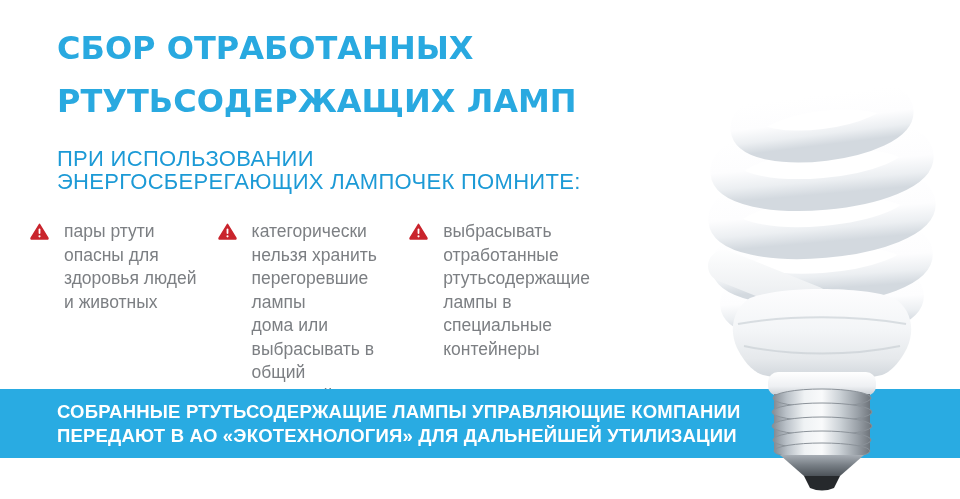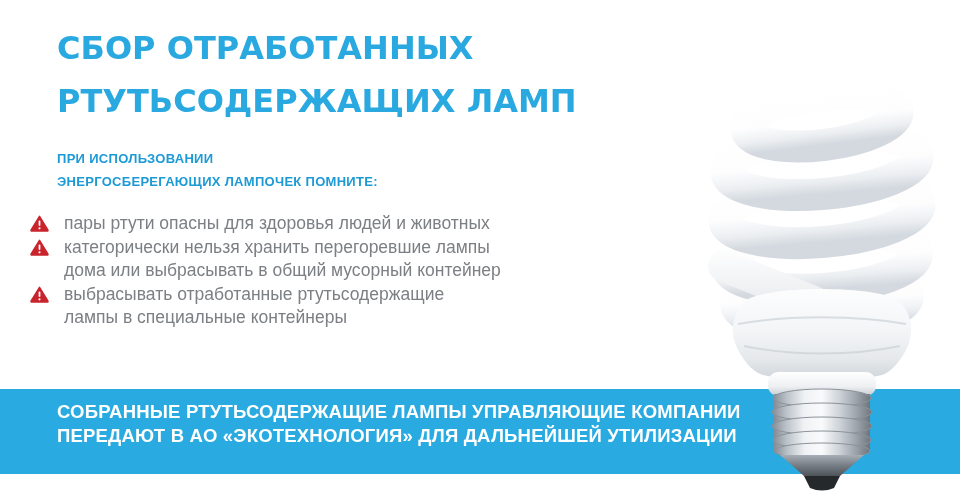--- a/index.html
+++ b/index.html
@@ -23,34 +23,34 @@
     font-size: 32px;
     line-height: 53px;
     letter-spacing: 0px;
     color: var(--title_blue, #29A9E0);
   }
 
   .subtitle {
     position: absolute;
     left: 57px;
     top: 147px;
-    font-weight: 700;
-    font-size: 13px;
+    font-weight: 400;
+    font-size: 22px;
     line-height: 23px;
     letter-spacing: 0.3px;
     color: var(--subtitle_blue, #1C9AD6);
   }
 
   .warning-list {
     position: absolute;
     left: 30px;
-    top: 212px;
+    top: 220px;
     width: 560px;
     display: flex;
-    flex-direction: column;
+    gap: 20px;
     list-style: none;
   }
   .warning-item {
     display: flex;
     align-items: flex-start;
     gap: 15px;
   }
   .warning-item .tri {
     flex: 0 0 auto;
     width: 19px;
@@ -61,21 +61,21 @@
     font-size: 17.5px;
     line-height: 23.5px;
     color: var(--text_gray, #7C7F83);
   }
 
   .banner {
     position: absolute;
     left: 0;
     top: 389px;
     width: 960px;
-    height: 85px;
+    height: 69px;
     background: var(--banner_blue, #29ABE2);
     z-index: 1;
   }
   .banner-text {
     position: absolute;
     left: 57px;
     top: 11px;
     font-weight: 800;
     font-size: 18.5px;
     line-height: 24px;

